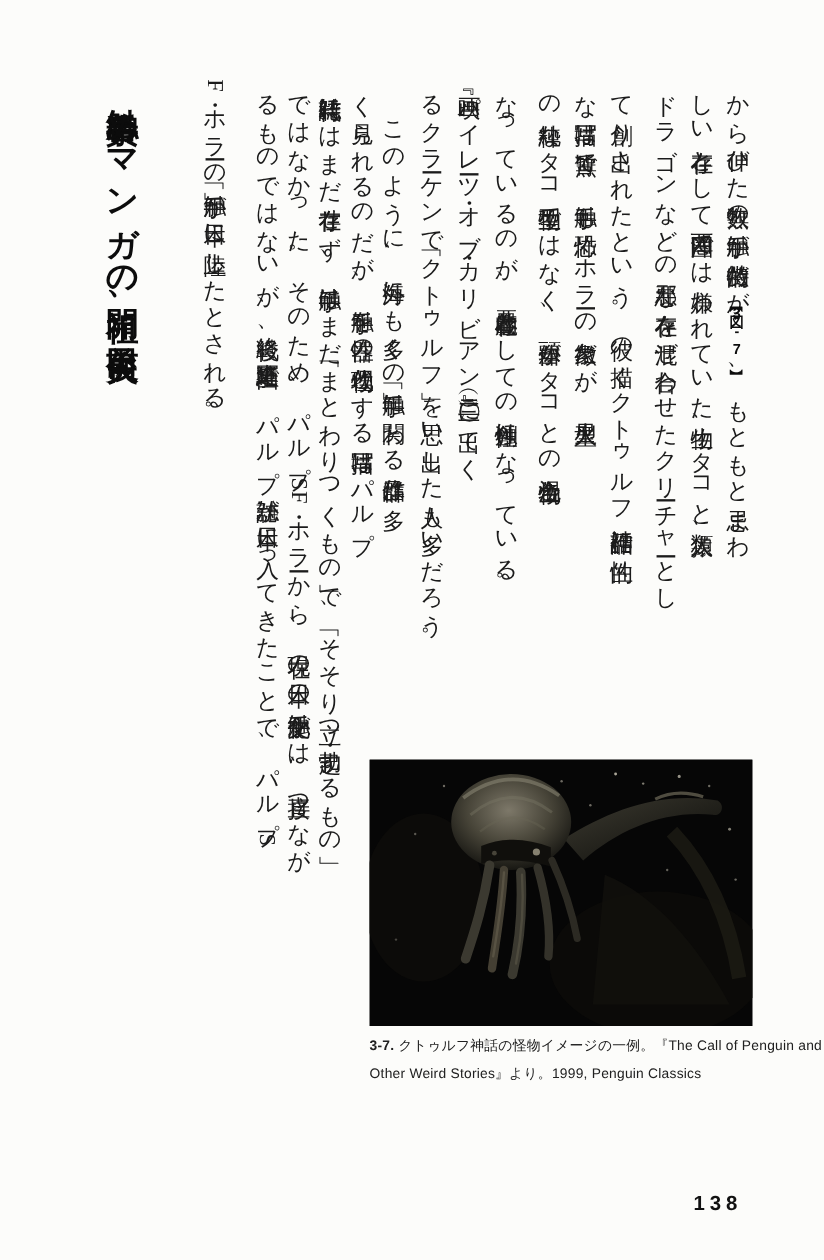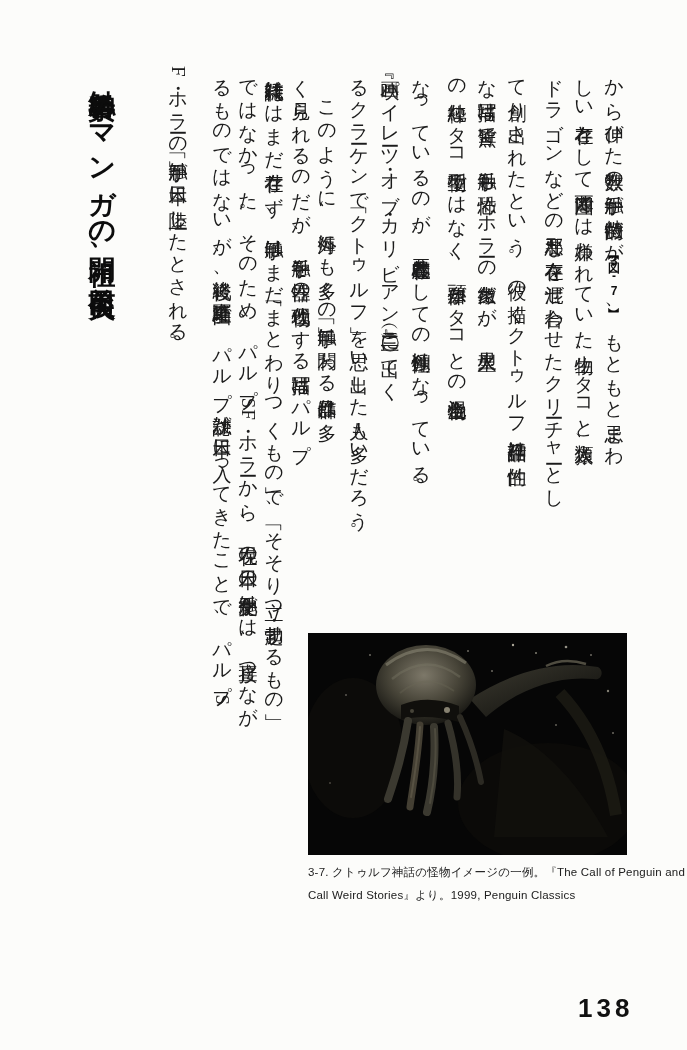--- a/index.html
+++ b/index.html
@@ -35,25 +35,25 @@
     position:absolute; left:308px; top:633px; width:319px; height:222px;
     background:#060606;
   }
   .figure svg { display:block; width:319px; height:222px; }
   .caption {
     position:absolute; left:308px; top:861px; width:360px;
     font-family:"Liberation Sans", sans-serif; font-size:11.5px;
     line-height:23px; color:#202020; letter-spacing:0.2px;
   }
   .caption .cap-line { white-space:nowrap; }
-  .cap-label { font-weight:normal; }
+  .cap-label { font-weight:bold; }
   .pagenum {
     position:absolute; left:578px; top:993px;
     font-family:"Liberation Sans", sans-serif; font-weight:bold;
-    font-size:26px; letter-spacing:4px; color:#111;
+    font-size:17px; letter-spacing:4px; color:#111;
   }
 </style>
 </head>
 <body>
 
 <div class="page">
 
   <div class="vcol c1"><span>から伸びた無数の触手が特徴的だが</span><span class="figref">【図3-7】</span><span>、もともと忌まわ</span></div>
   <div class="vcol c2">しい存在として西洋圏では嫌われていた生物、タコと類人猿、</div>
   <div class="vcol c3">ドラゴンなどの邪悪な存在を混ぜ合わせたクリーチャーとし</div>
@@ -126,18 +126,18 @@
         <circle cx="184" cy="38" r="1" opacity="0.5"></circle>
         <circle cx="248" cy="92" r="1" opacity="0.45"></circle>
         <circle cx="22" cy="150" r="1" opacity="0.3"></circle>
         <circle cx="160" cy="18" r="1" opacity="0.5"></circle>
       </g>
     </svg>
   </div>
 
   <div class="caption">
     <div class="cap-line"><span class="cap-label">3-7.</span><span> クトゥルフ神話の怪物イメージの一例。『The Call of Penguin and</span></div>
-    <div class="cap-line">Call Weird Stories』より。1999, Penguin Classics</div>
+    <div class="cap-line">Other Weird Stories』より。1999, Penguin Classics</div>
   </div>
 
   <div class="pagenum">138</div>
 
 </div>
 
 </body></html>

